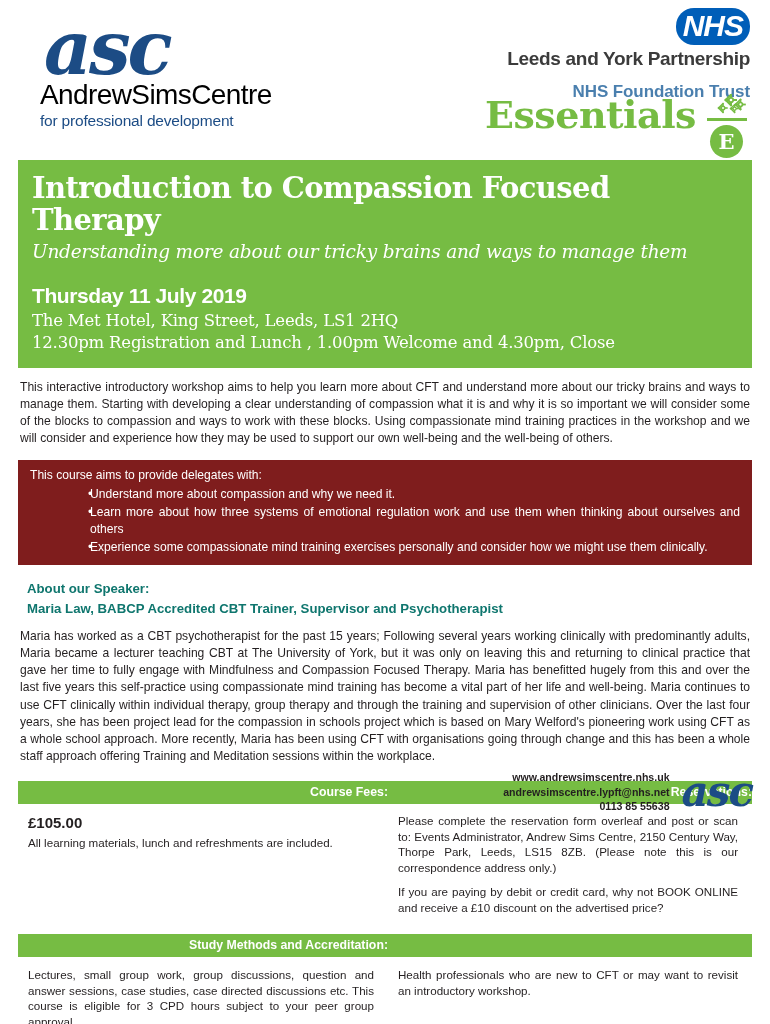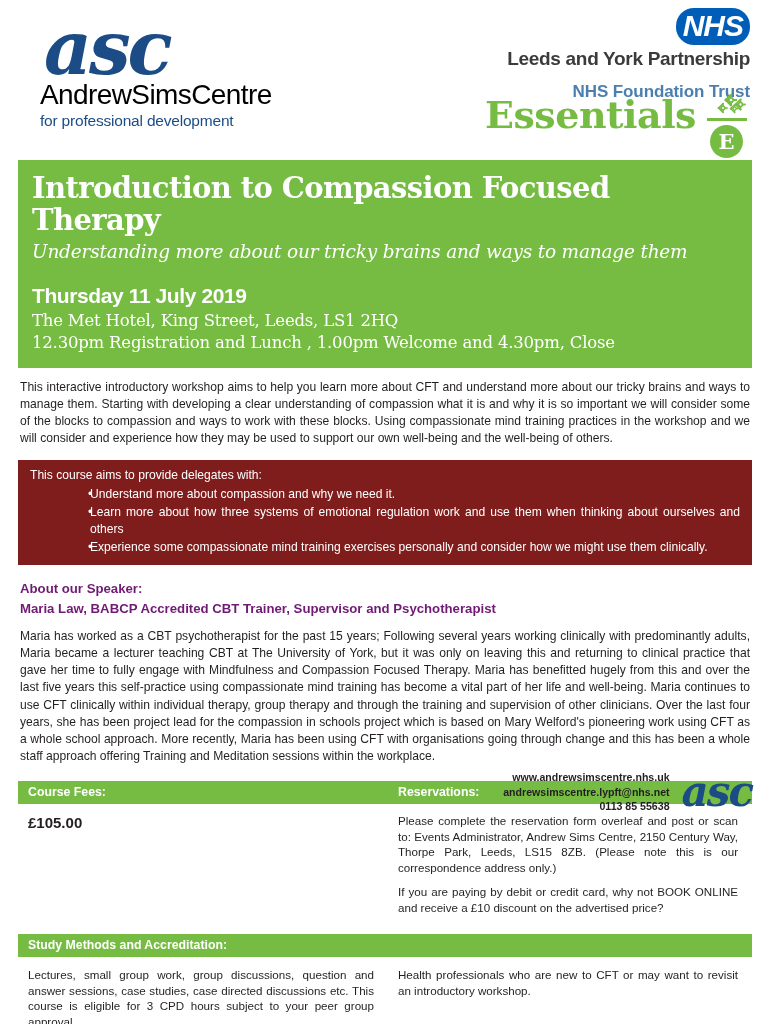--- a/index.html
+++ b/index.html
@@ -227,40 +227,42 @@
     display: block;
     margin-left: 24px;
   }
 
   
   .speaker-head {
     margin-top: 14px;
     margin-left: 2px;
   }
   .speaker-head div {
-    color: #701a75;
+    color: #0f766e;
     font-weight: bold;
     font-size: 13.2px;
     line-height: 1.5;
+    margin-left: 7px;
   }
   .speaker-bio {
     font-size: 12.1px;
     line-height: 1.42;
     text-align: justify;
     margin: 9px 2px 0 2px;
   }
 
   
   .info-table {
     margin-top: 16px;
   }
   .info-header {
     background: #76bc43;
     display: flex;
     padding: 4px 0 5px 0;
+    text-align: right;
   }
   .info-header .cell {
     color: #ffffff;
     font-weight: bold;
     font-size: 12.3px;
     padding-left: 10px;
     box-sizing: border-box;
   }
   .info-body {
     display: flex;
@@ -412,20 +414,21 @@
   <div class="speaker-bio">Maria has worked as a CBT psychotherapist for the past 15 years; Following several years working clinically with predominantly adults, Maria became a lecturer teaching CBT at The University of York, but it was only on leaving this and returning to clinical practice that gave her time to fully engage with Mindfulness and Compassion Focused Therapy. Maria has benefitted hugely from this and over the last five years this self-practice using compassionate mind training has become a vital part of her life and well-being. Maria continues to use CFT clinically within individual therapy, group therapy and through the training and supervision of other clinicians. Over the last four years, she has been project lead for the compassion in schools project which is based on Mary Welford's pioneering work using CFT as a whole school approach. More recently, Maria has been using CFT with organisations going through change and this has been a whole staff approach offering Training and Meditation sessions within the workplace.</div>
 
   <div class="info-table">
     <div class="info-header">
       <div class="cell col-l">Course Fees:</div>
       <div class="cell col-r">Reservations:</div>
     </div>
     <div class="info-body">
       <div class="cell col-l">
         <div class="fee-amount">£105.00</div>
+        <div class="fee-note">All learning materials, lunch and refreshments are included.</div>
       </div>
       <div class="cell col-r">
         <p class="res-para">Please complete the reservation form overleaf and post or scan to: Events Administrator, Andrew Sims Centre, 2150 Century Way, Thorpe Park, Leeds, LS15 8ZB. (Please note this is our correspondence address only.)</p>
         <p class="res-para">If you are paying by debit or credit card, why not BOOK ONLINE and receive a £10 discount on the advertised price?</p>
       </div>
     </div>
   </div>
 
   <div class="info-table table2">
     <div class="info-header">

